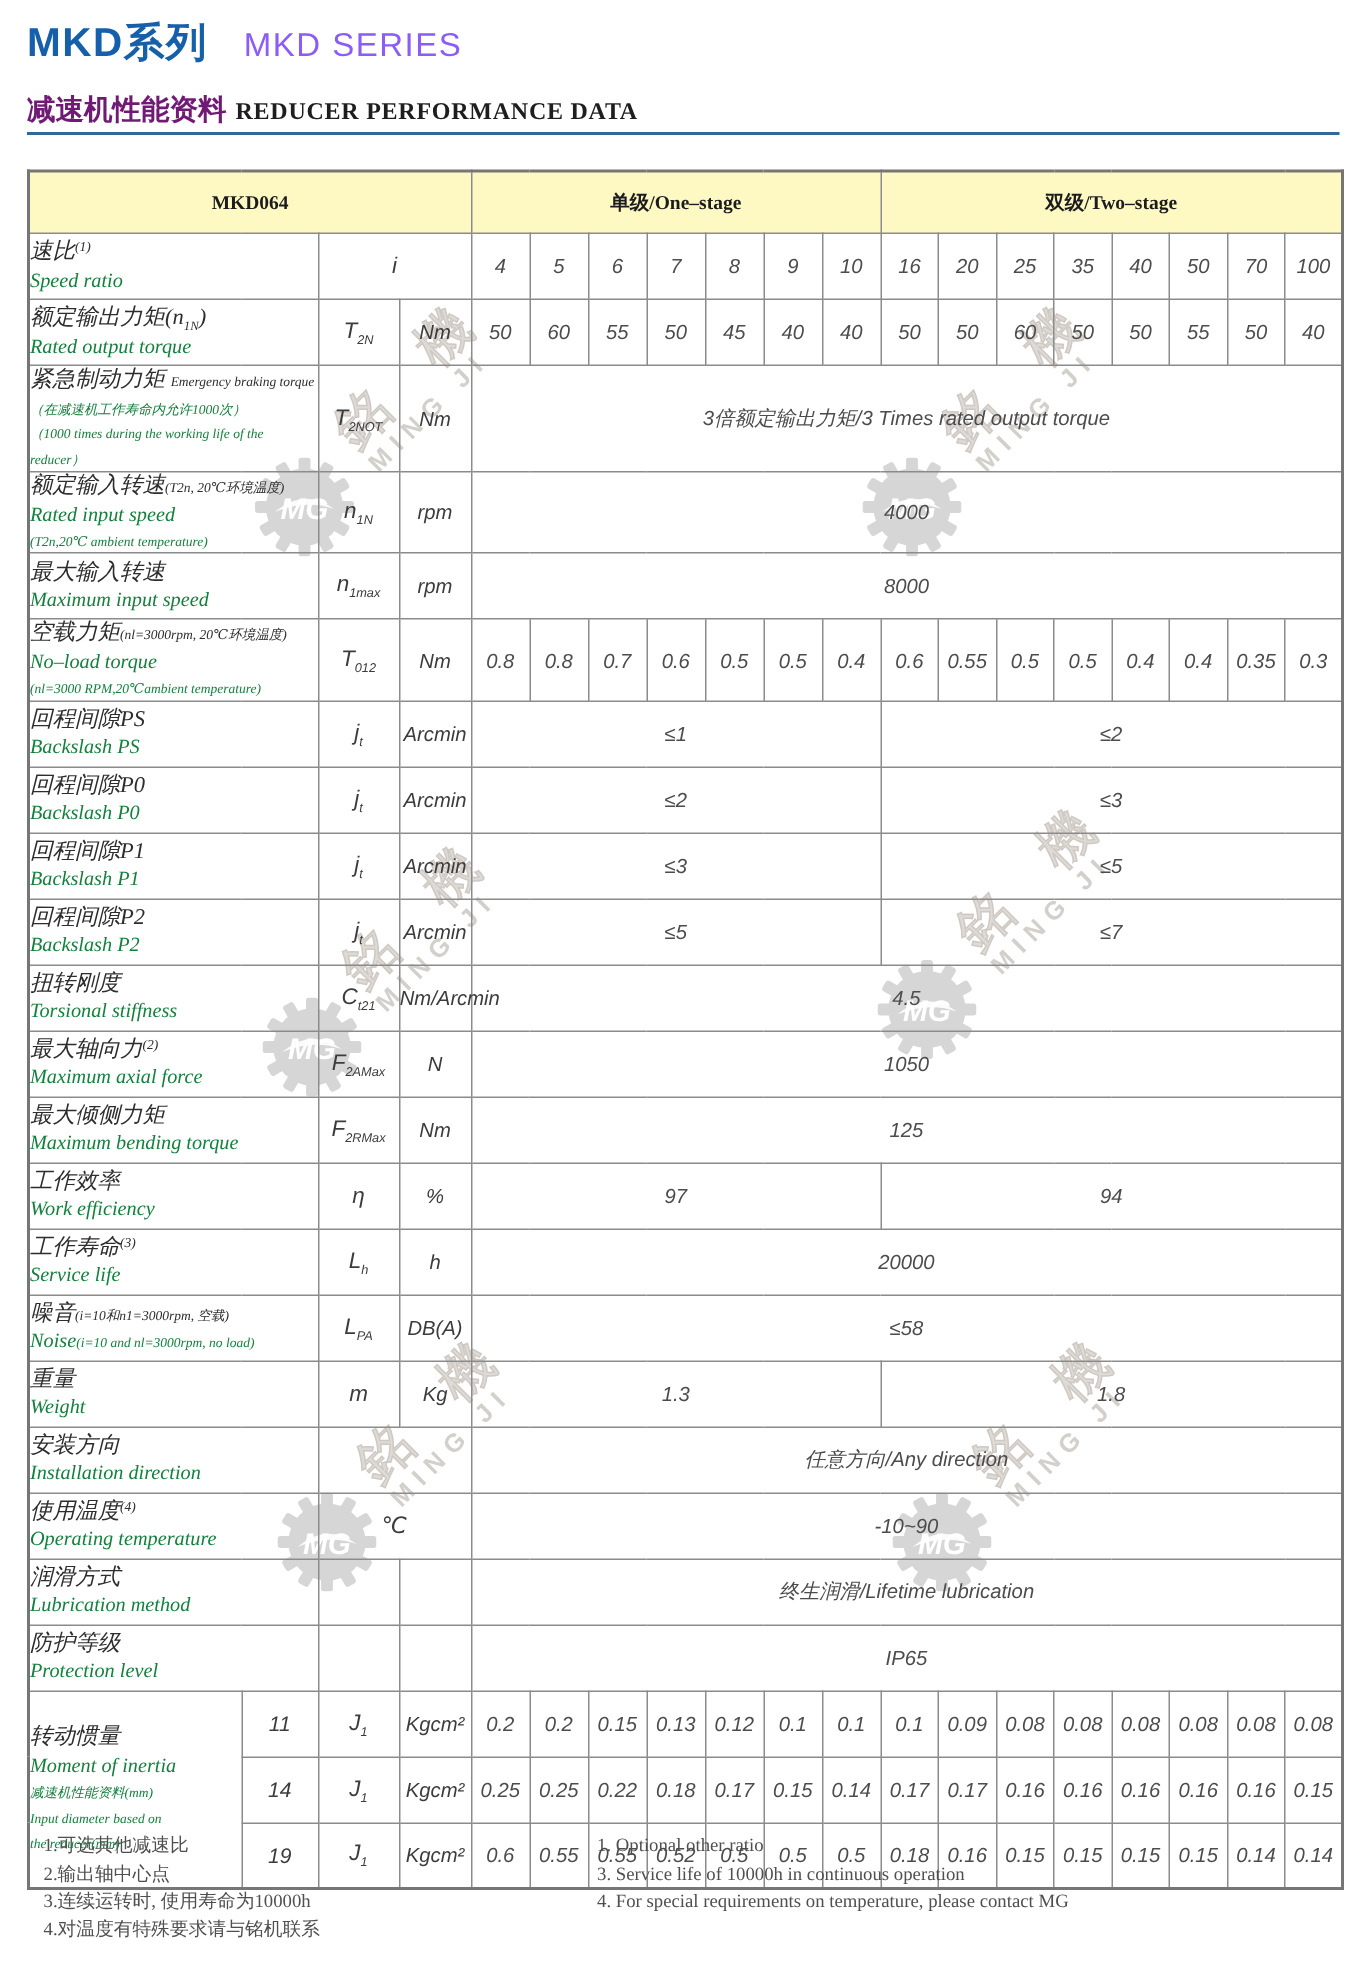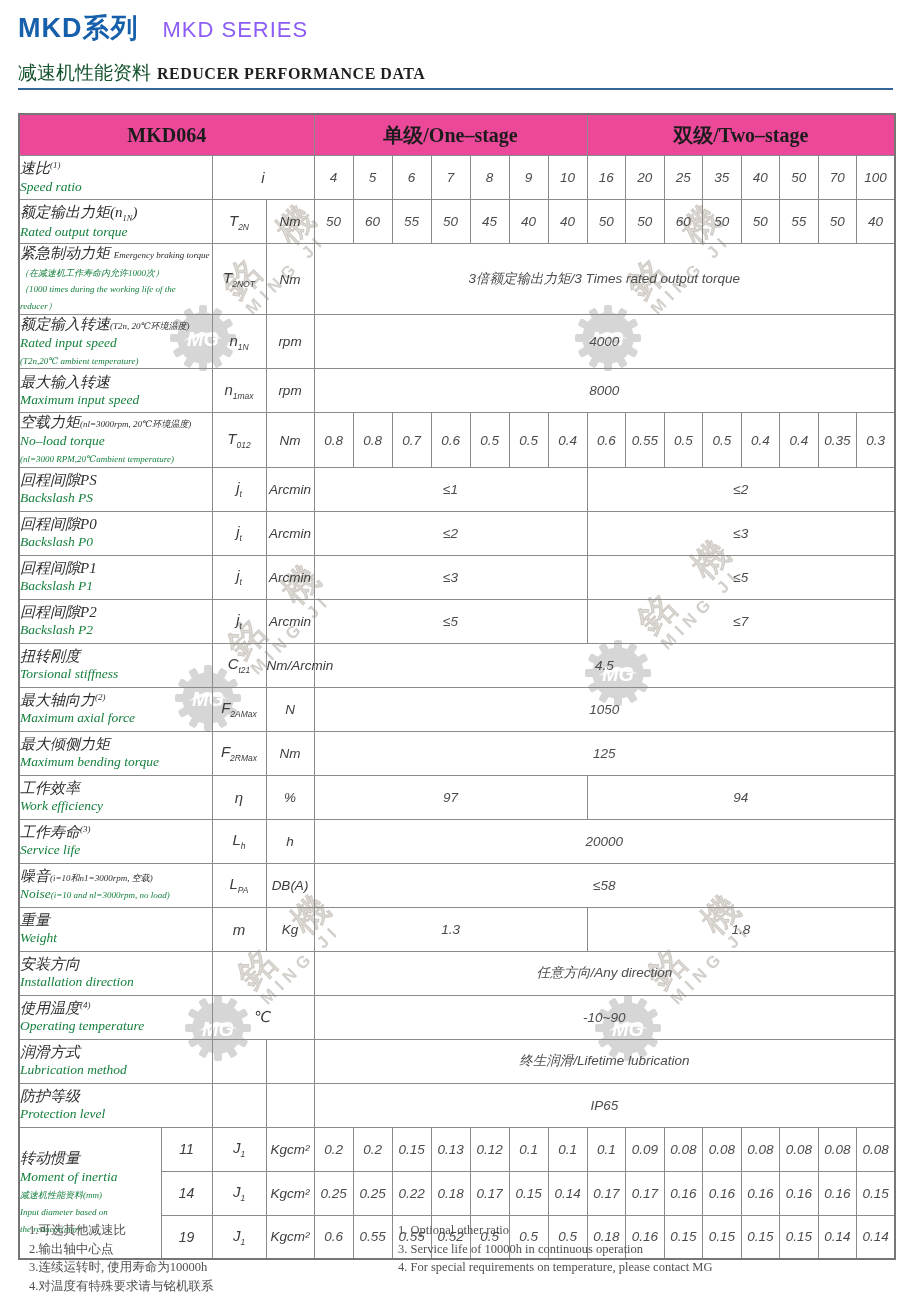--- a/index.html
+++ b/index.html
@@ -4,38 +4,38 @@
 <style>
   html,body{margin:0;padding:0;background:#ffffff;}
   .page{position:relative;width:900px;height:1310px;background:#fff;overflow:hidden;
         font-family:"Liberation Sans","DejaVu Sans",sans-serif;}
   
   .title-row{position:absolute;left:18px;top:10px;white-space:nowrap;}
   .title-zh{font-size:27px;font-weight:bold;color:#1660ab;letter-spacing:1px;}
   .title-en{font-size:22px;color:#8b5cf6;margin-left:24px;letter-spacing:1px;}
   .subtitle-row{position:absolute;left:18px;top:60px;white-space:nowrap;
         font-family:"Liberation Serif","DejaVu Serif",serif;}
-  .subtitle-zh{font-size:19px;font-weight:normal;color:#14532d;}
+  .subtitle-zh{font-size:19px;font-weight:bold;color:#701a75;}
   .subtitle-en{font-size:16px;font-weight:bold;color:#1e1e1e;margin-left:6px;letter-spacing:.5px;}
   .head-rule{position:absolute;left:18px;top:88px;width:875px;height:2px;background:#33669b;}
   
   .wm{position:absolute;width:220px;height:180px;pointer-events:none;z-index:0;}
   .wm .gear{position:absolute;left:10px;top:70px;}
   .wm .wz{position:absolute;left:86px;top:26px;transform:rotate(-45deg);transform-origin:left bottom;
           font-family:"Liberation Serif","DejaVu Serif",serif;
           font-size:36px;letter-spacing:16px;color:#dedad6;-webkit-text-stroke:1px #cfc9c3;white-space:nowrap;}
   .wm .we{position:absolute;left:96px;top:64px;transform:rotate(-45deg);transform-origin:left bottom;
           font-size:17px;letter-spacing:6px;color:#d3cfcb;font-weight:bold;white-space:nowrap;}
   
   table.spec{position:absolute;left:18px;top:113px;width:876px;border-collapse:collapse;
         table-layout:fixed;z-index:1;background:transparent;}
   table.spec th,table.spec td{border:1px solid #8b8b8b;padding:0;vertical-align:middle;}
   table.spec{border:2px solid #767676;}
-  th.hdr{height:40px;background:#ec4899;font-family:"Liberation Serif","DejaVu Serif",serif;
-        font-size:20px;font-weight:bold;color:#1c1c1c;text-align:center;}
+  th.hdr{height:40px;background:#fef9c3;font-family:"Liberation Serif","DejaVu Serif",serif;
+        font-size:13px;font-weight:bold;color:#1c1c1c;text-align:center;}
   tbody tr{height:44px;font-style:italic;}
   td.lbl{text-align:left;padding:2px 4px 2px 8px;background:transparent;}
   td.lbl .lbl-zh{font-family:"Liberation Serif","DejaVu Serif",serif;font-size:15px;color:#2d2d2d;line-height:1.3;}
   td.lbl .lbl-en{font-family:"Liberation Serif","DejaVu Serif",serif;font-size:13.5px;color:#15803d;line-height:1.25;}
   .sm{font-size:9px;letter-spacing:0;}
   sup{font-size:9px;vertical-align:5px;}
   sub{font-size:8.5px;vertical-align:-4px;}
   td.sym{text-align:center;font-size:15px;color:#3c3c3c;}
   td.unit{text-align:center;font-size:13.5px;color:#3c3c3c;}
   td.dia{text-align:center;font-size:14px;color:#3c3c3c;}

